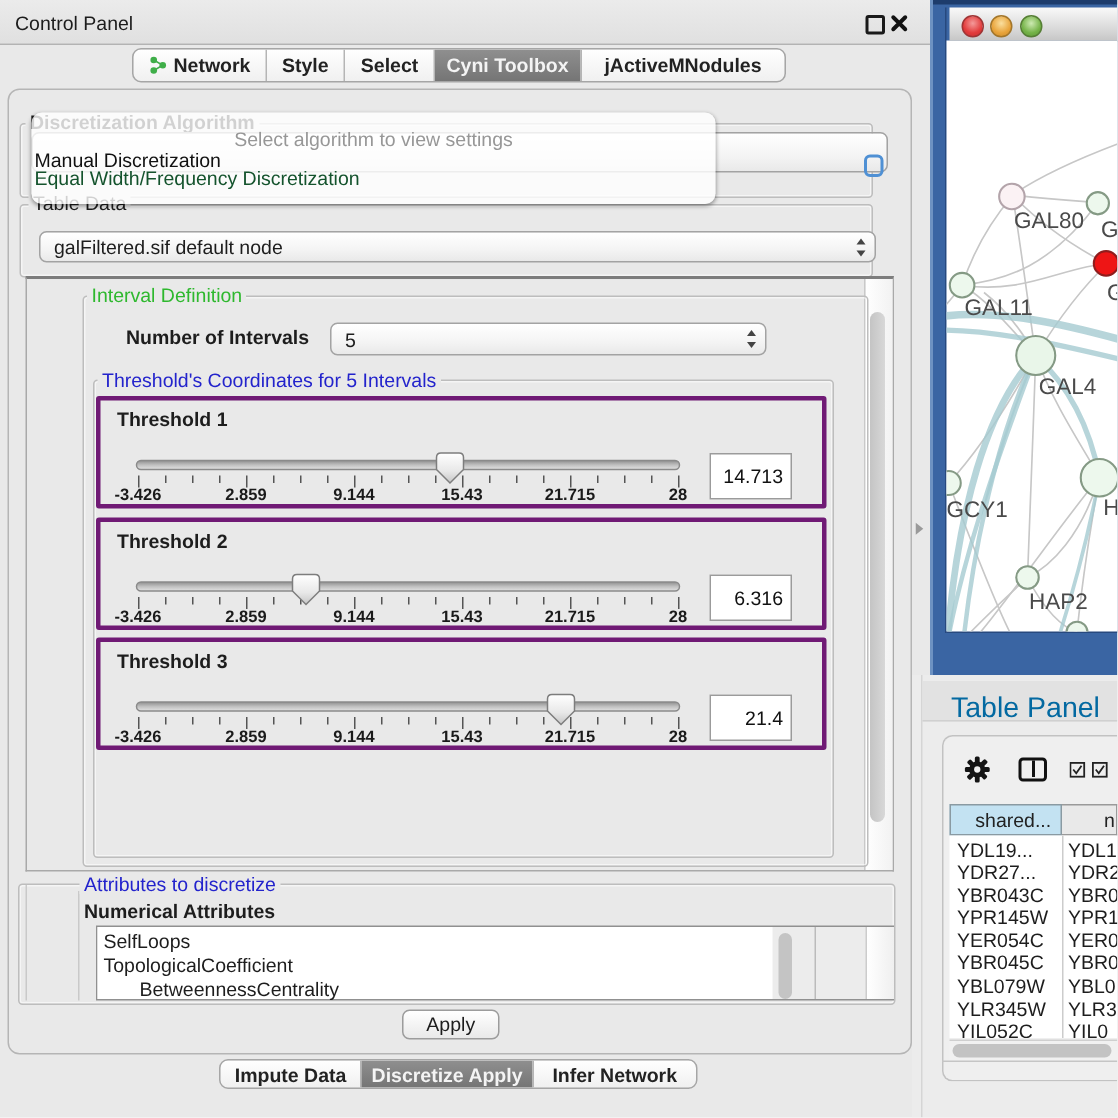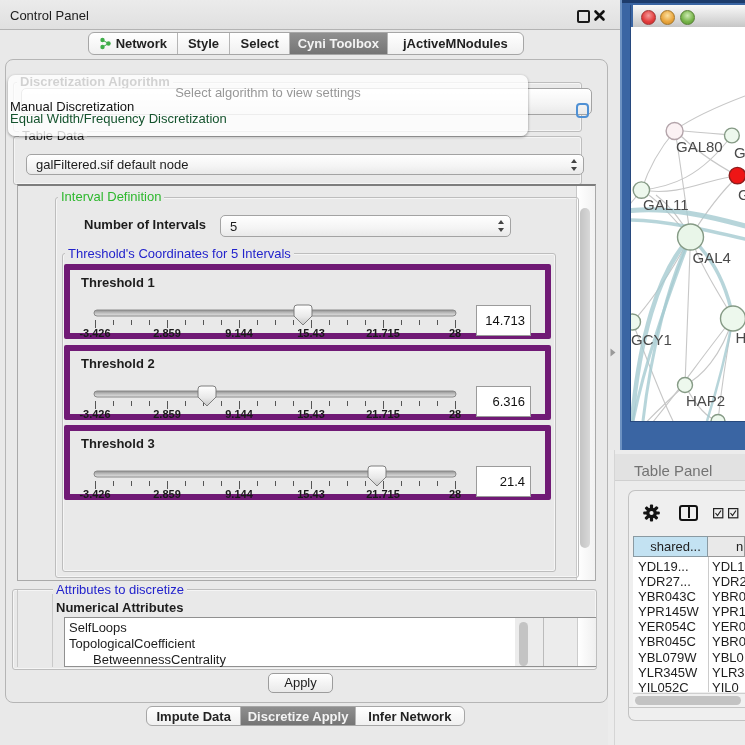--- a/index.html
+++ b/index.html
@@ -6,21 +6,21 @@
   #root{position:relative;width:745px;height:745px;background:#e9e9e9;overflow:hidden;}
   .abs{position:absolute;}
   .b13{font-size:13px;font-weight:bold;color:#1d1d1d;}
   .r13{font-size:13px;color:#1d1d1d;}
   .combo{position:absolute;background:linear-gradient(#ffffff,#f4f4f4 60%,#e9e9e9);border:1px solid #a3a3a3;border-radius:5px;box-sizing:border-box;}
   .combo .ar{position:absolute;right:4px;top:50%;margin-top:-7px;width:9px;height:14px;}
   .combo .ar:before{content:"";position:absolute;left:1px;top:1px;border-left:3.5px solid transparent;border-right:3.5px solid transparent;border-bottom:4.5px solid #444;}
   .combo .ar:after{content:"";position:absolute;left:1px;bottom:1px;border-left:3.5px solid transparent;border-right:3.5px solid transparent;border-top:4.5px solid #444;}
   .gtitle{position:absolute;font-size:13px;background:#e9e9e9;padding:0 3px;line-height:13px;}
   .groupbox{position:absolute;border:1px solid #bdbdbd;border-radius:3px;box-shadow:inset 0 0 0 1px rgba(255,255,255,0.55);}
-  .tbox{position:absolute;left:64px;width:487px;height:75px;border:6px solid #701a75;border-radius:2px;box-sizing:border-box;background:#e9e9e9;}
+  .tbox{position:absolute;left:64px;width:487px;height:75px;border:3px solid #701a75;border-radius:2px;box-sizing:border-box;background:#e9e9e9;}
   .tbox .tl{position:absolute;left:11px;top:5px;font-size:13px;font-weight:bold;color:#1d1d1d;}
   .tfield{position:absolute;left:406px;top:35px;width:55px;height:31px;border:1px solid #9b9b9b;background:#fff;box-sizing:border-box;font-size:13px;color:#111;text-align:right;line-height:29px;padding-right:5px;}
   .seg{position:absolute;display:flex;height:23px;border:1px solid #a6a6a6;border-radius:6px;background:linear-gradient(#ffffff,#f0f0f0);overflow:hidden;box-sizing:border-box;}
   .seg .s{display:flex;align-items:center;justify-content:center;font-size:13px;font-weight:bold;color:#222;border-right:1px solid #b5b5b5;box-sizing:border-box;}
   .seg .s:last-child{border-right:none;}
   .seg .sel{background:linear-gradient(#8f8f8f,#757575);color:#f4f4f4;}
 </style></head>
 <body>
 <div id="root">
 
@@ -54,21 +54,21 @@
   <div class="abs" style="right:2px;top:14px;width:9px;height:11px;border:2.5px solid #4f90d4;border-radius:4px;"></div>
 </div>
 
 <div class="groupbox" style="left:13px;top:136px;width:567px;height:47px;"></div>
 <div class="gtitle" style="left:19px;top:129px;color:#1d1d1d;">Table Data</div>
 <div class="combo" style="left:26px;top:154px;width:558px;height:21px;">
   <div class="abs r13" style="left:9px;top:2px;">galFiltered.sif default node</div>
   <div class="ar"></div>
 </div>
 
-<div class="abs" style="left:8px;top:75px;width:520px;height:61px;background:rgba(255,255,255,0.8);border-radius:7px;box-shadow:0 1px 3px rgba(0,0,0,0.4);">
+<div class="abs" style="left:21px;top:75px;width:456px;height:61px;background:rgba(255,255,255,0.8);border-radius:7px;box-shadow:0 1px 3px rgba(0,0,0,0.4);">
   <div class="abs" style="left:0;top:10px;width:100%;text-align:center;font-size:13px;color:#979797;">Select algorithm to view settings</div>
   <div class="abs" style="left:2px;top:24px;font-size:13px;font-weight:normal;color:#111;">Manual Discretization</div>
   <div class="abs" style="left:2px;top:35.5px;font-size:13px;color:#14532d;">Equal Width/Frequency Discretization</div>
 </div>
 
 <div class="abs" style="left:17px;top:184px;width:579px;height:397px;border:1px solid #a9a9a9;border-top:2px solid #7d7d7d;background:#e9e9e9;box-sizing:border-box;"></div>
 
 <div class="abs" style="left:576px;top:186px;width:19px;height:394px;background:linear-gradient(90deg,#ffffff,#f2f2f2);border-left:1px solid #c9c9c9;box-sizing:border-box;"></div>
 <div class="abs" style="left:580px;top:208px;width:10px;height:340px;background:linear-gradient(90deg,#c4c4c4,#d8d8d8);border-radius:5px;"></div>
 
@@ -248,21 +248,21 @@
     <text x="61.5" y="235.5">GAL4</text>
     <text x="0" y="317.5">GCY1</text>
     <text x="104.5" y="316">H</text>
     <text x="55" y="379">HAP2</text>
   </g>
 </svg>
 
 <div class="abs" style="left:608px;top:450px;width:137px;height:295px;background:#ececec;"></div>
 <div class="abs" style="left:614px;top:450px;width:1px;height:295px;background:#d5d5d5;"></div>
 <div class="abs" style="left:615px;top:454px;width:130px;height:26px;background:#e2e2e2;border-bottom:1px solid #d0d0d0;"></div>
-<div class="abs" style="left:634px;top:462px;font-size:15px;color:#737373;">Table Panel</div>
+<div class="abs" style="left:634px;top:462px;font-size:19px;color:#0369a1;">Table Panel</div>
 
 <div class="abs" style="left:628px;top:490px;width:117px;height:231px;background:#efefef;border:1px solid #c2c2c2;border-radius:7px 0 0 7px;border-right:none;box-sizing:border-box;"></div>
 
 <svg class="abs" style="left:643px;top:504px;" width="17" height="18" viewBox="0 0 17 18">
   <g fill="#141414">
     <path d="M8.5 9 m-7.6 0 a7.6 7.6 0 1 0 15.2 0 a7.6 7.6 0 1 0 -15.2 0" fill="none"></path>
     <g>
       <rect x="6.9" y="0.4" width="3.2" height="4.2" rx="1"></rect>
       <rect x="6.9" y="13.4" width="3.2" height="4.2" rx="1"></rect>
       <rect x="0.2" y="7.4" width="4.2" height="3.2" rx="1"></rect>

